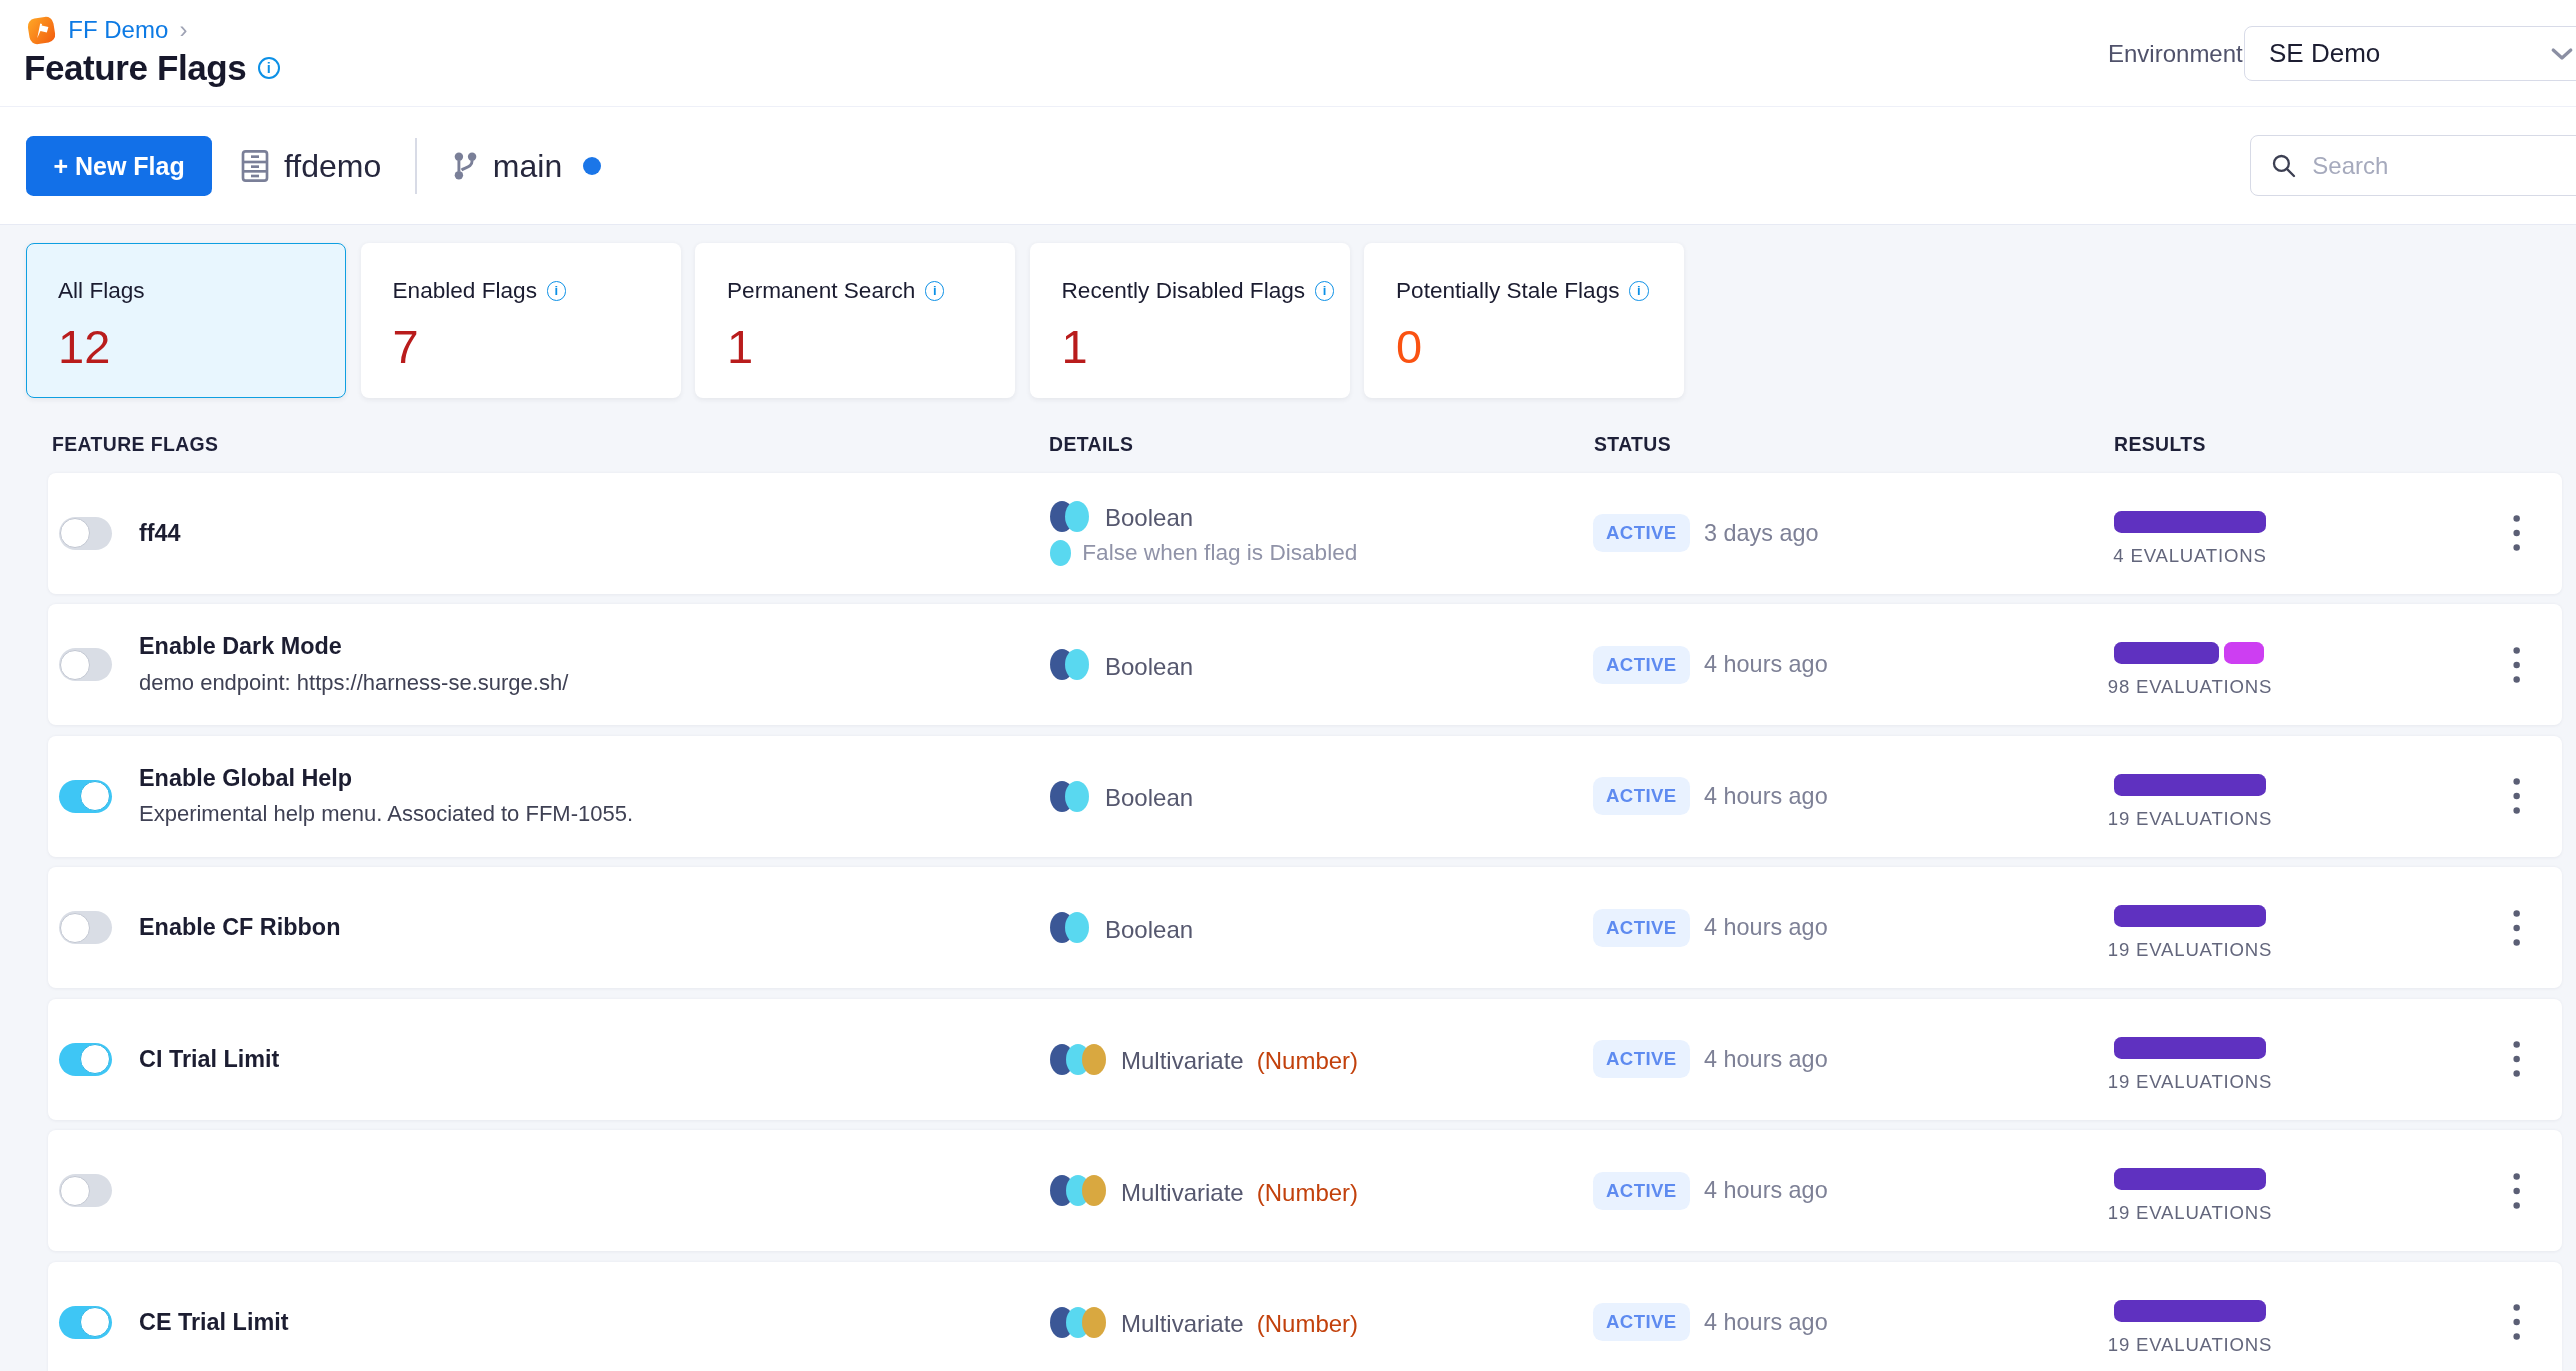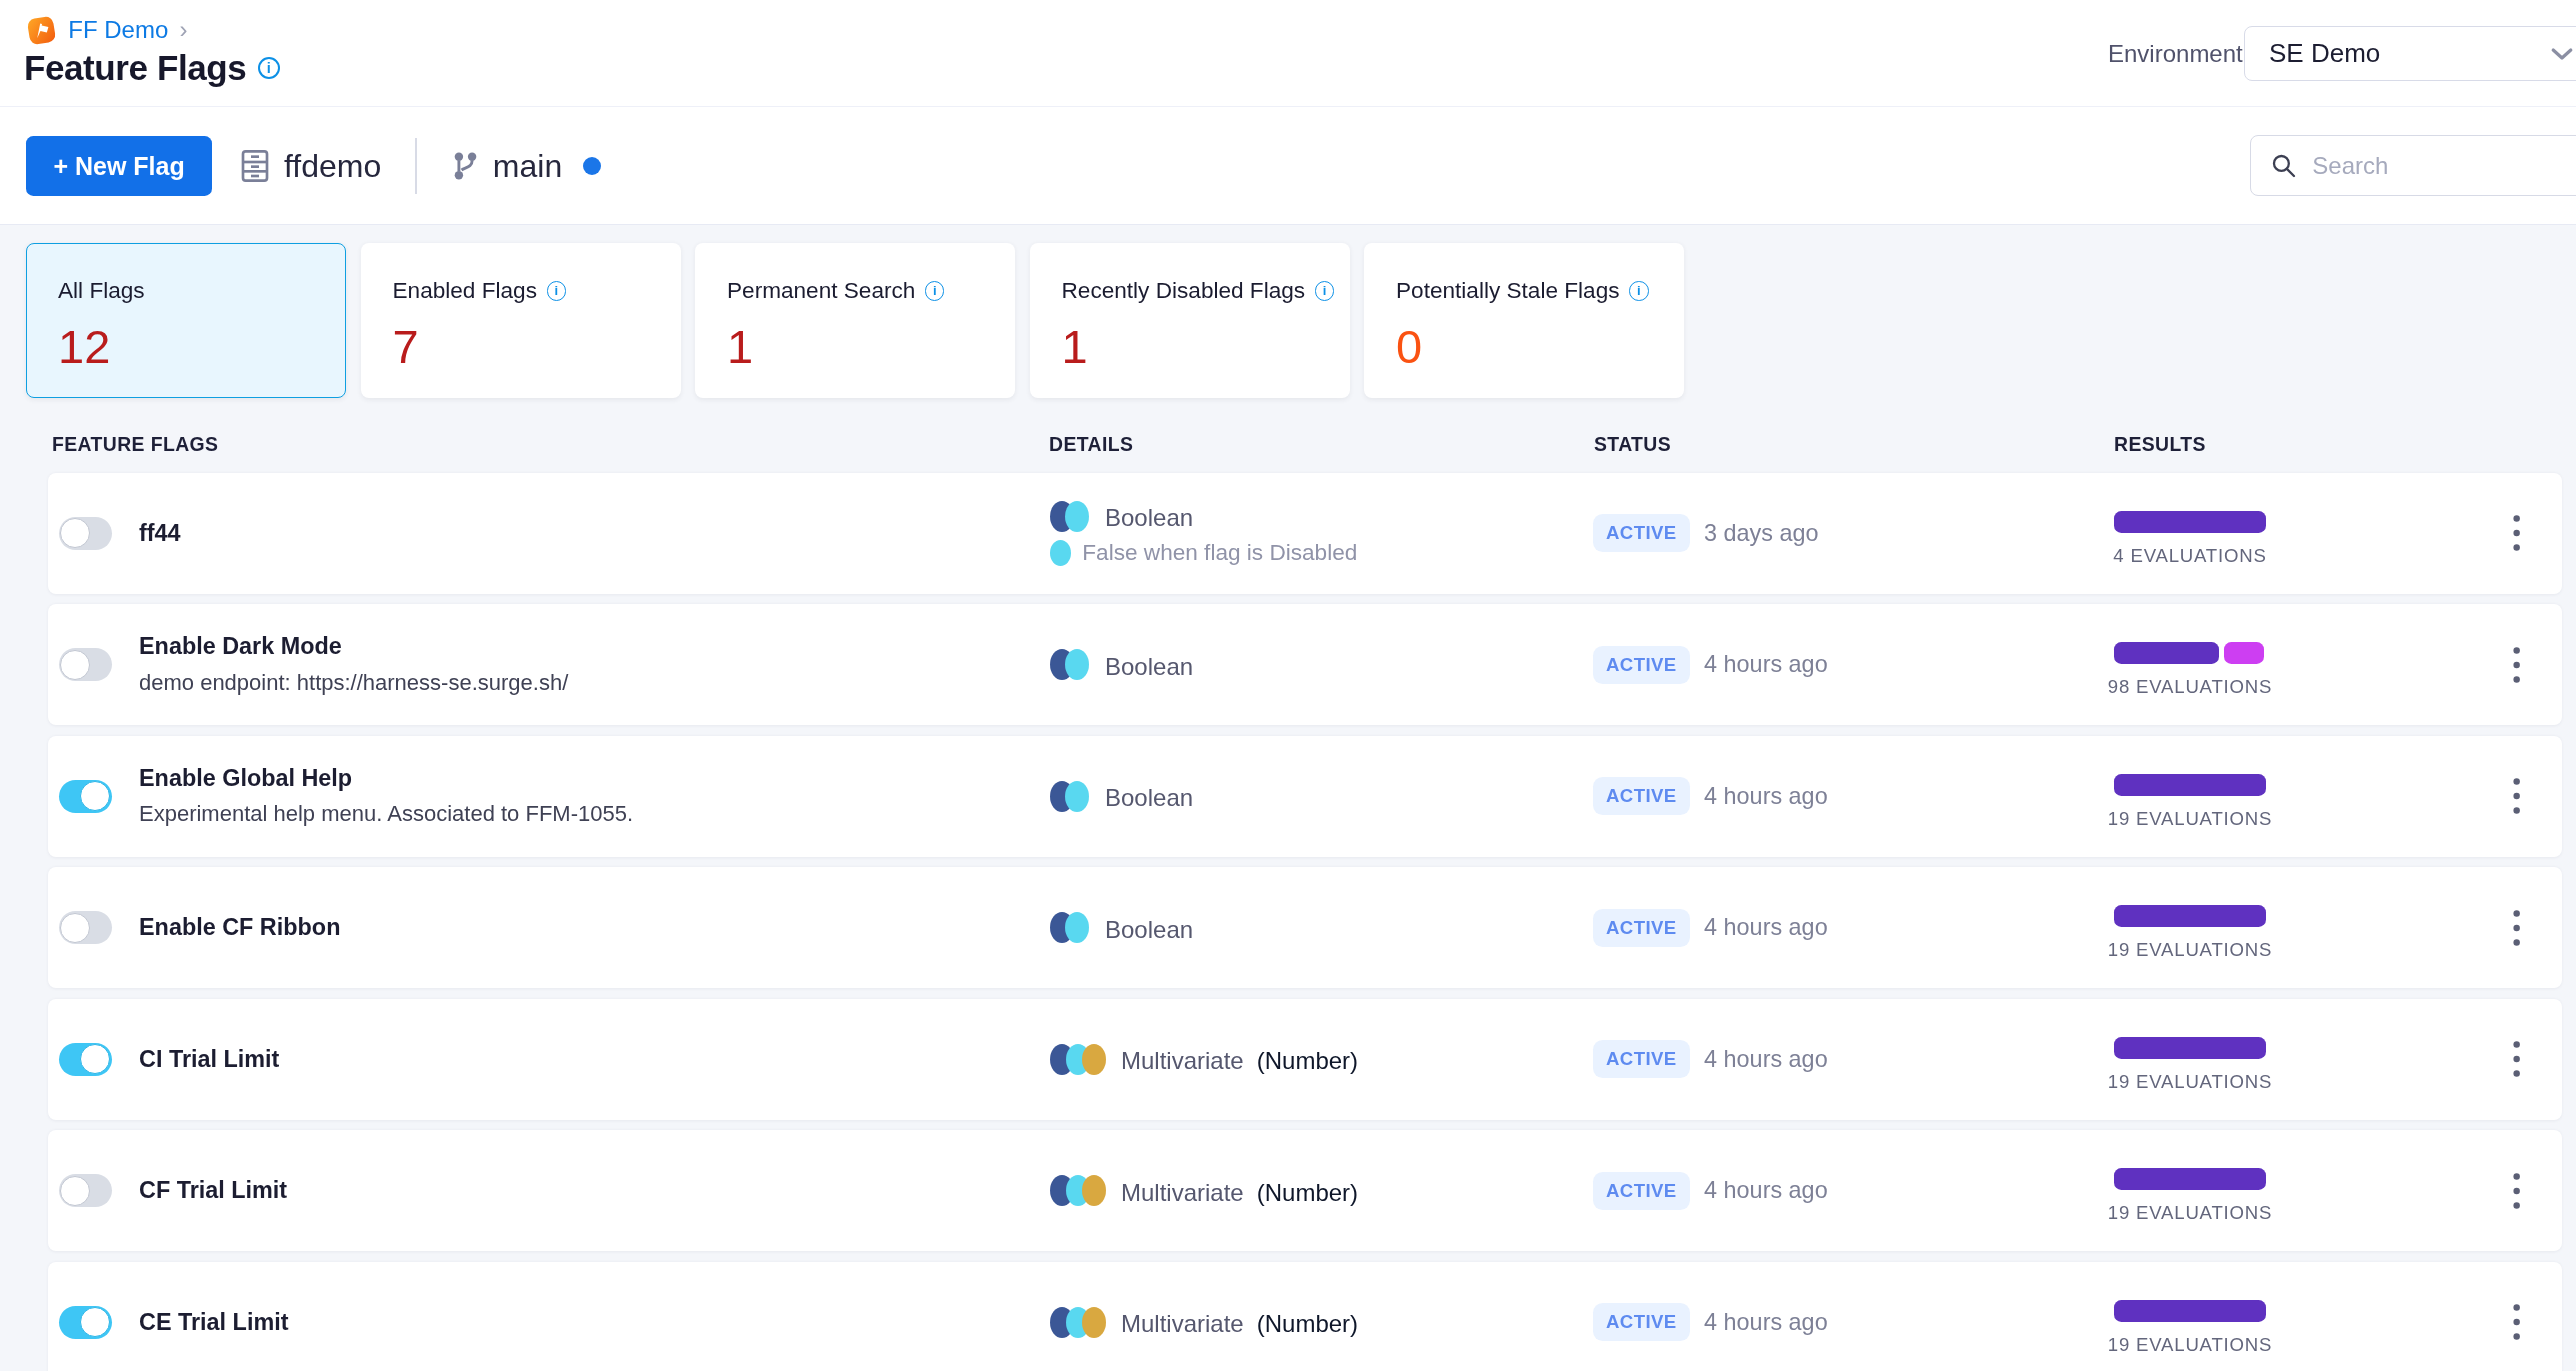--- a/index.html
+++ b/index.html
@@ -80,21 +80,21 @@
   .type-line { display:flex; align-items:flex-end; gap:13px; }
   .type-icon { position:relative; height:32px; flex:0 0 auto; }
   .type-icon.bool { width:42px; }
   .type-icon.multi { width:58px; }
   .type-icon i { position:absolute; top:0.8px; width:24px; height:31px; border-radius:50%; }
   .e-navy { left:0; background:#3b5796; }
   .e-cyan { left:15.3px; background:#59d8f0; }
   .type-icon.multi .e-cyan { left:16px; }
   .e-gold { left:32px; background:#d9a840; }
   .type-label { font-size:24px; color:#55576e; }
-  .type-note { font-size:24px; color:#0f172a; }
+  .type-note { font-size:24px; color:#c2410c; }
   .sub-line { display:flex; align-items:center; gap:11.3px; }
   .sub-dot { width:21px; height:26px; border-radius:50%; background:#59d8f0; flex:0 0 auto; }
   .sub-text { font-size:22.6px; color:#9093a8; }
 
   
   .status { position:absolute; left:1545px; top:0; height:121px; display:flex; align-items:center; gap:14.5px; }
   .badge { background:#e9f2ff; color:#5e8bf0; font-size:18.6px; font-weight:700; letter-spacing:0.4px;
            padding:8px 13px; border-radius:9.7px; }
   .time { font-size:23.4px; color:#7d8096; }
 
@@ -414,23 +414,20 @@
             <circle cx="7" cy="27" r="4" fill="#5b5f75"></circle>
             <circle cx="7" cy="45" r="4" fill="#5b5f75"></circle>
         </svg>
       </div>
     </div>
 
     <div class="row">
       <div class="toggle">
           <div class="knob"></div>
         </div>
-      <div class="flag-info">
-          <div class="flag-name">CF Trial Limit</div>
-        </div>
       <div class="details">
         <div class="type-line">
           <span class="type-icon multi">
               <i class="e-navy"></i>
               <i class="e-cyan"></i>
               <i class="e-gold"></i>
             </span>
           <span class="type-label">Multivariate</span>
           <span class="type-note">(Number)</span>
         </div>

